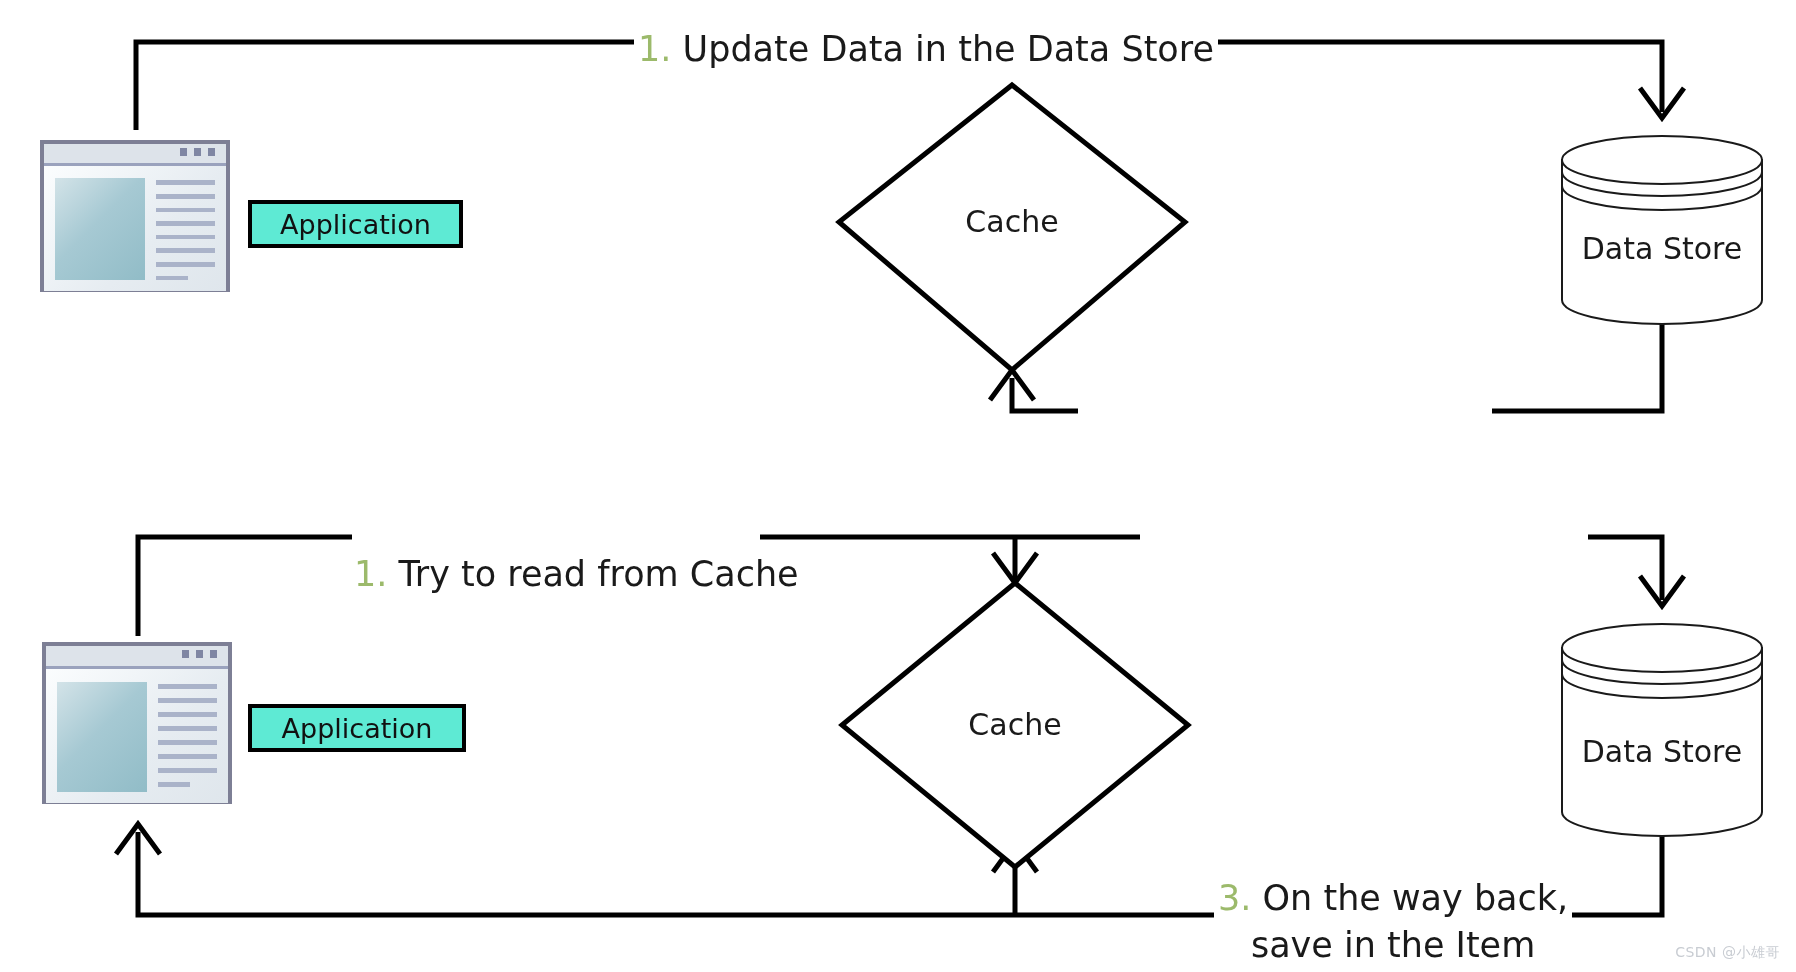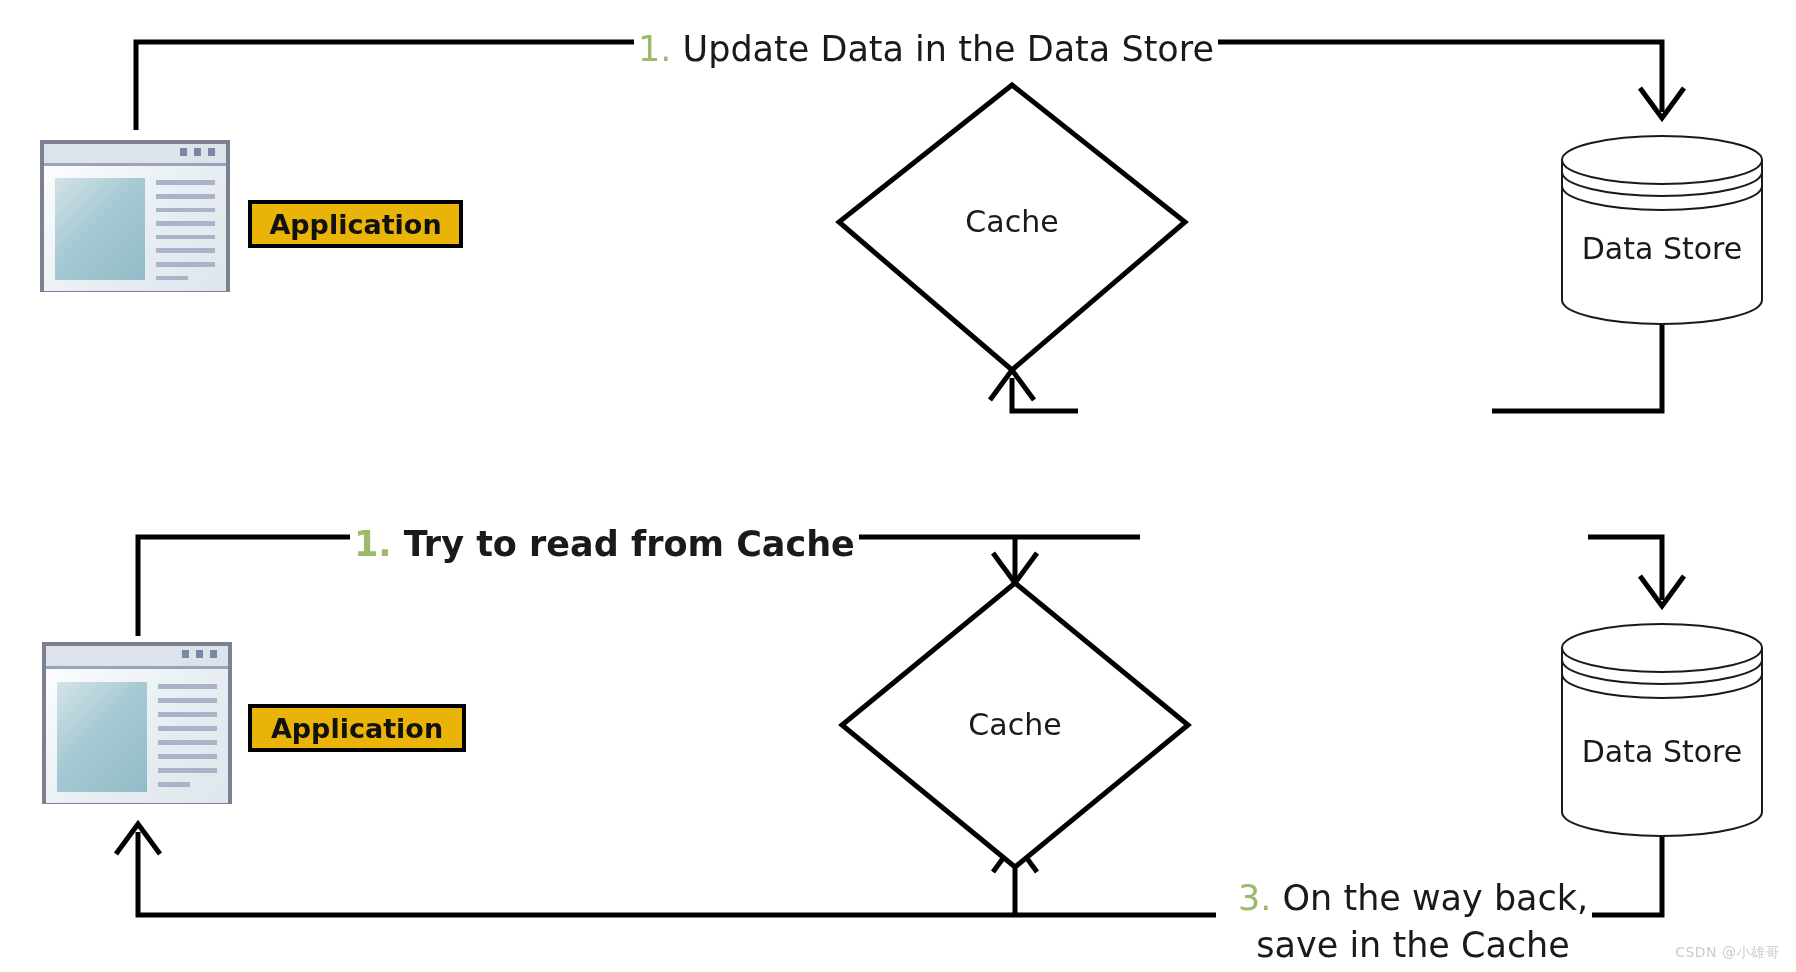--- a/index.html
+++ b/index.html
@@ -124,28 +124,27 @@
     display: block;
     height: 5px;
     background: #aab3c9;
   }
   .app-icon .lines span.short { width: 55%; }
   
   .caption-box {
     position: absolute;
     box-sizing: border-box;
     border: 4px solid #000000;
-    background: #eab308;
+    background: #5eead4;
     display: flex;
     align-items: center;
     justify-content: center;
     font-family: "DejaVu Sans", "Liberation Sans", sans-serif;
     font-size: 27px;
     color: #111111;
-    font-weight: bold;
   }
   
   .watermark {
     position: absolute;
     right: 16px;
     bottom: 10px;
     font-family: "DejaVu Sans", "Liberation Sans", sans-serif;
     font-size: 14px;
     color: #c8ccd2;
     letter-spacing: 0.5px;
@@ -277,29 +276,29 @@
           <span></span>
           <span class="short"></span>
       </div>
     </div>
   </div>
 
   <div class="caption-box" style="left:248px; top:704px; width:218px; height:48px;">
     <span>Application</span>
   </div>
 
-  <div class="edge-label" style="left:350px; top:521px;font-weight:bold;">
+  <div class="edge-label" style="left:350px; top:551px;">
     <span class="num">1.</span>
     <span>Try to read from Cache</span>
   </div>
 
 
-  <div class="edge-label lbl-center" style="left:1214px; top:875px;margin-left:20px;">
+  <div class="edge-label lbl-center" style="left:1214px; top:875px;">
     <div>
       <span class="num">3.</span>
       <span>On the way back,</span>
     </div>
-    <div>save in the Cache</div>
+    <div>save in the Item</div>
   </div>
 
   <div class="watermark">CSDN @小雄哥</div>
 
 </div>
 
 </body></html>

